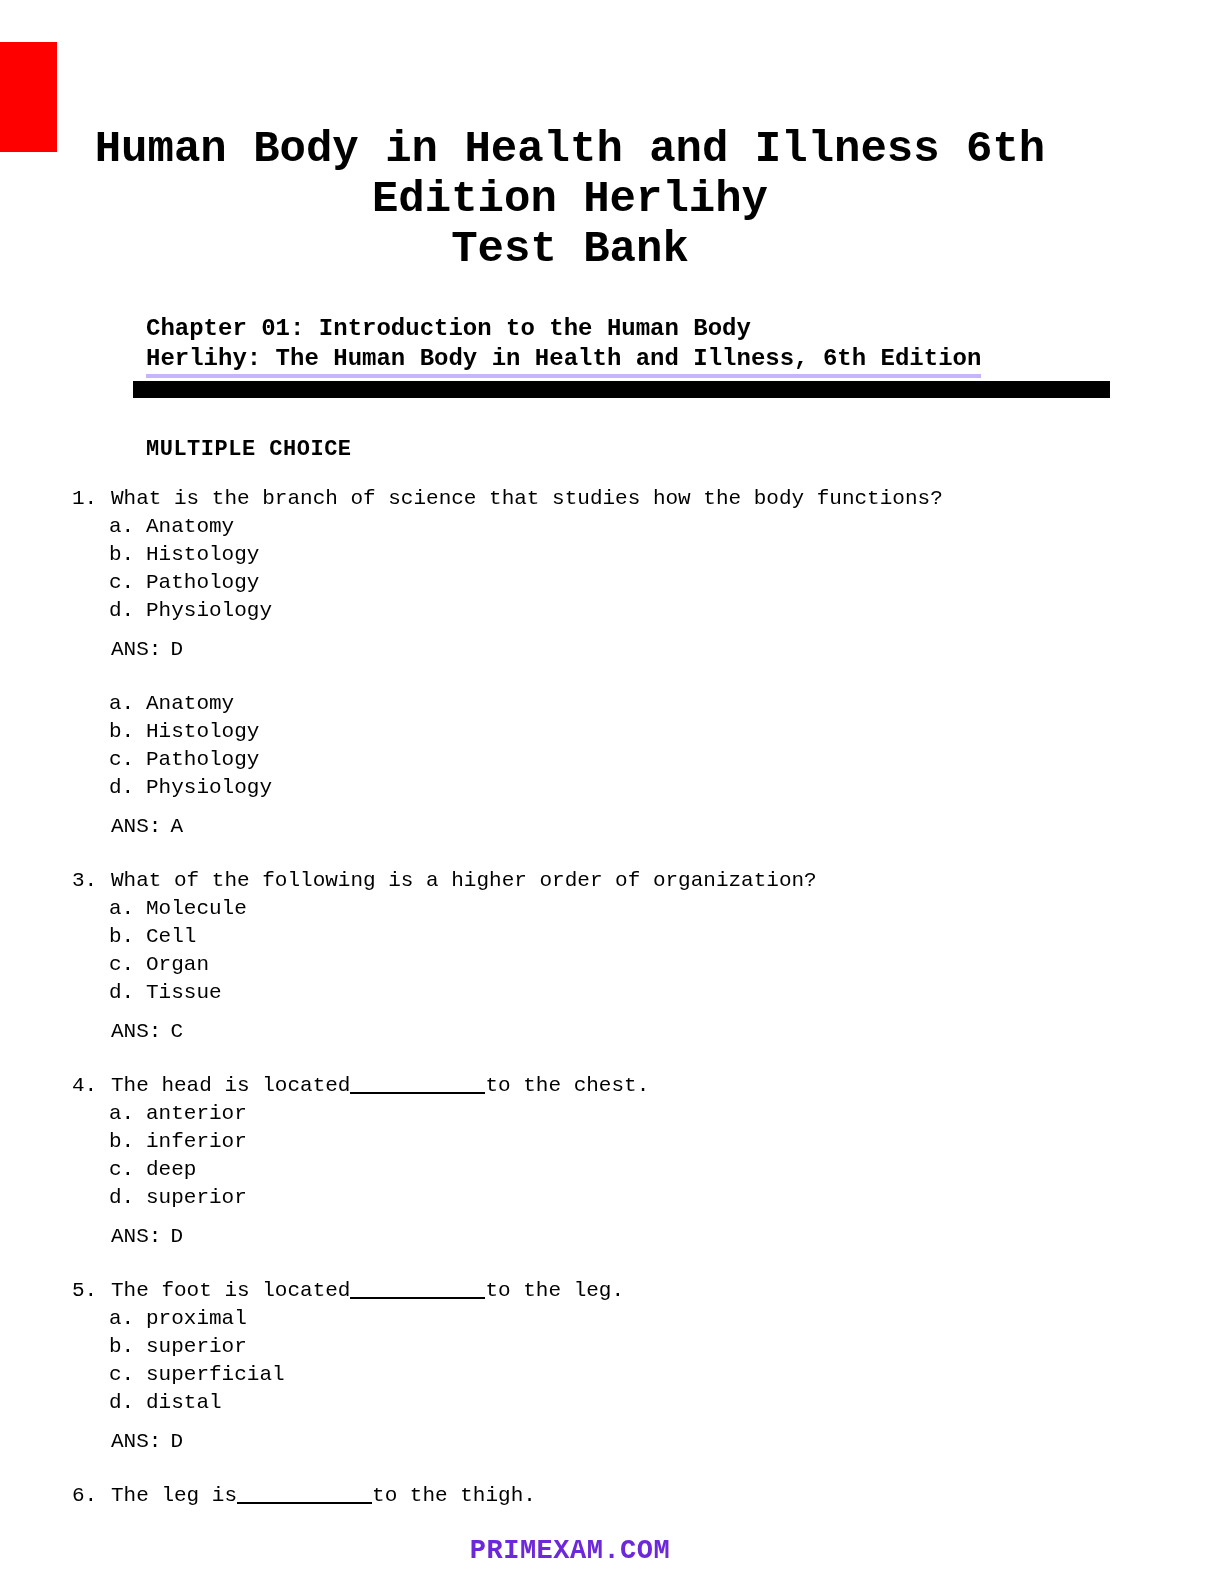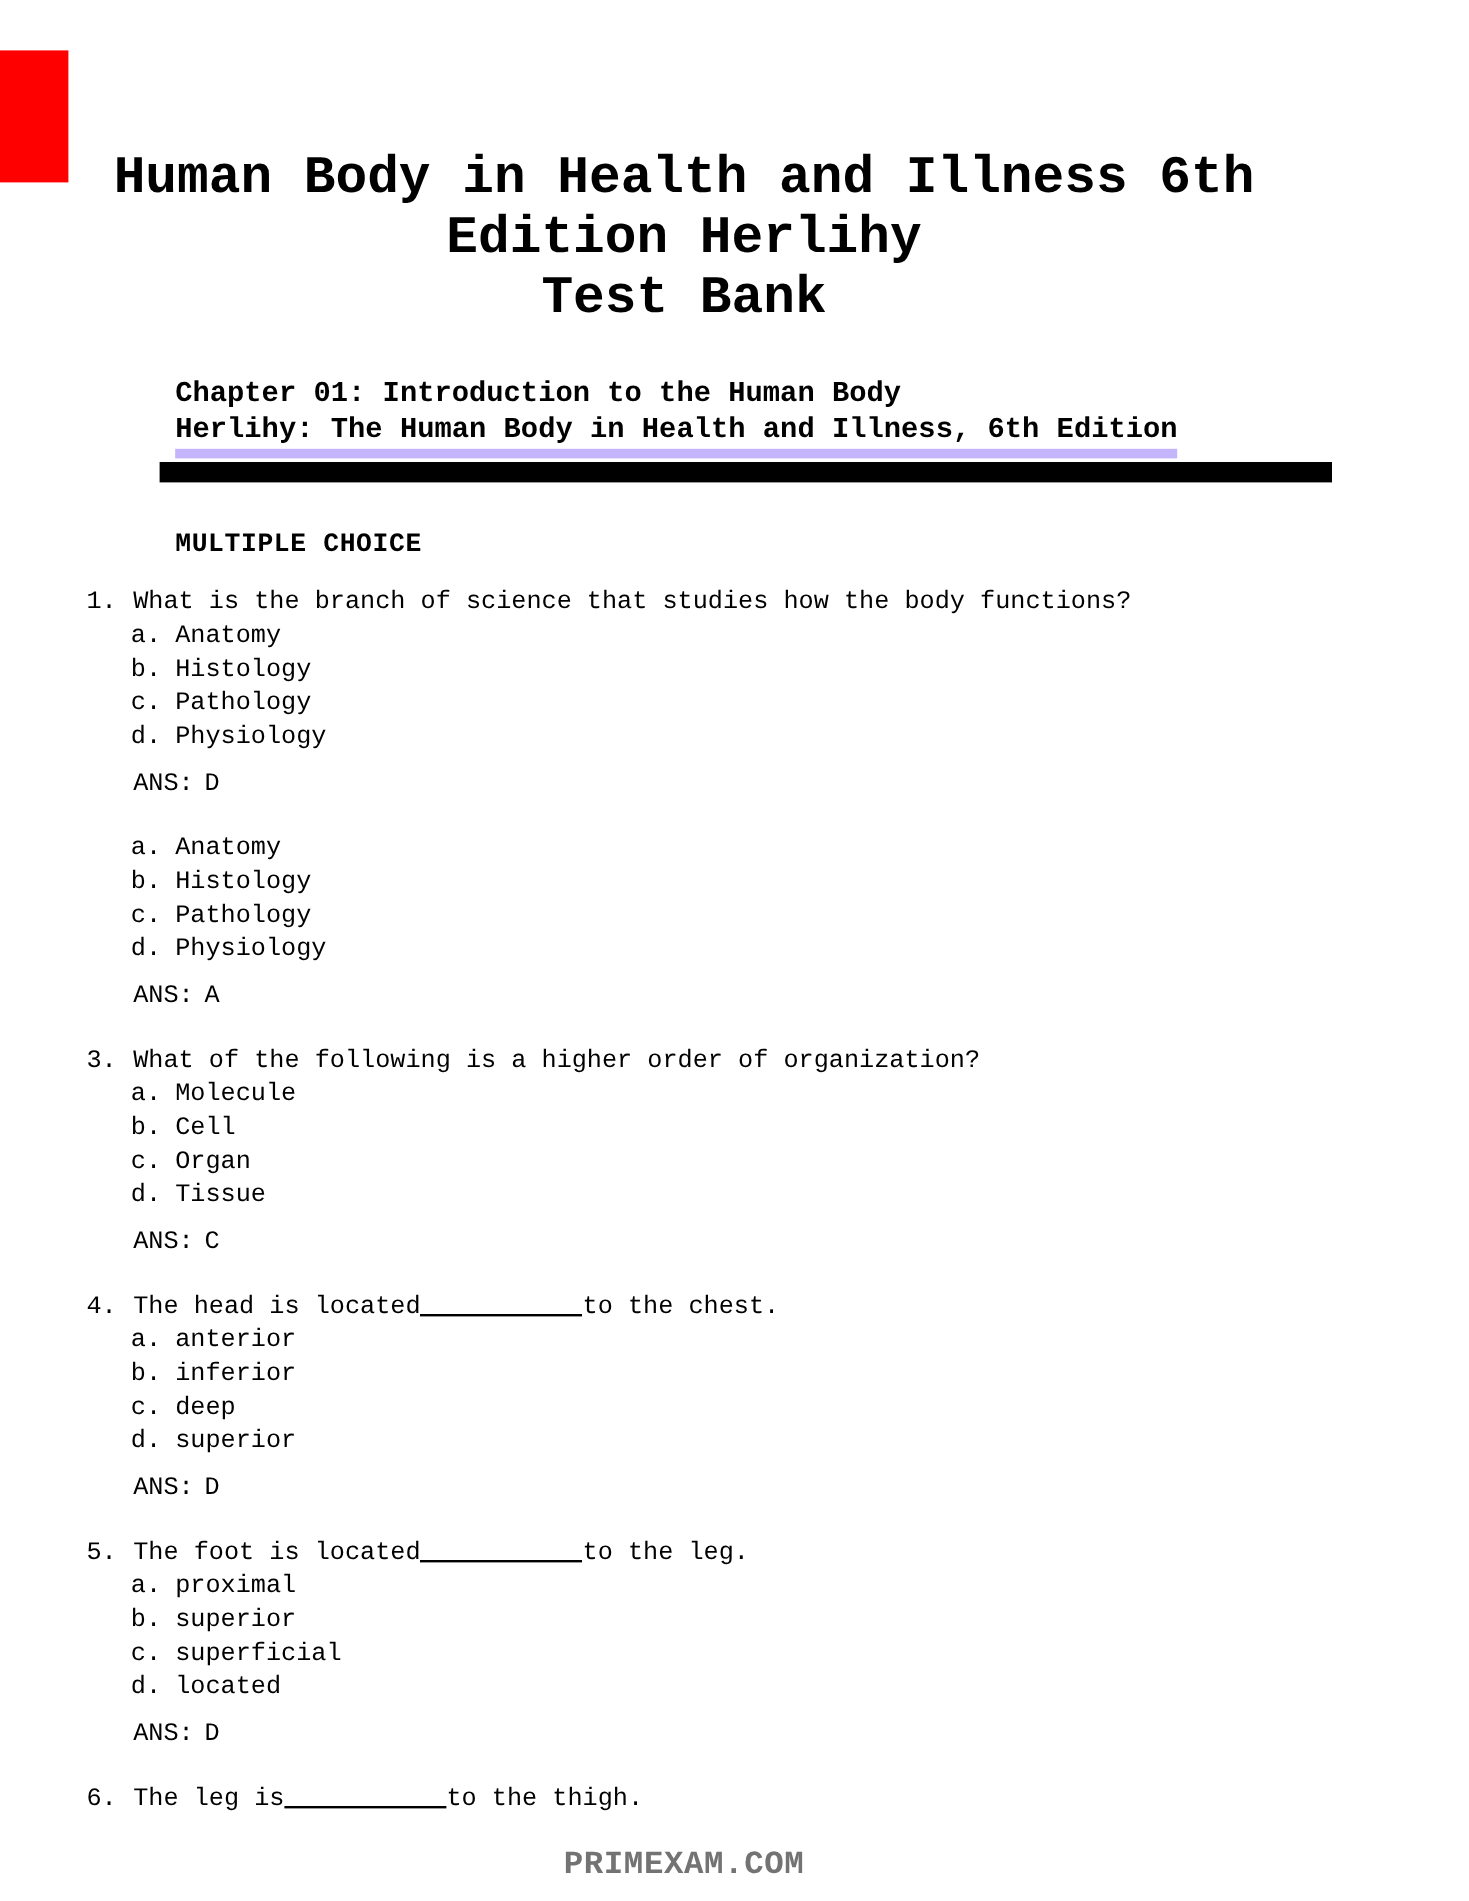--- a/index.html
+++ b/index.html
@@ -23,21 +23,21 @@
     font-size:44px; font-weight:bold;
     line-height:50px;
   }
   .chapter {
     margin:40px 0 0 146px;
     font-size:24px; font-weight:bold;
     line-height:30px;
   }
   .chapter .u {
     display:inline-block;
-    border-bottom:8px solid #c4b5fd;
+    border-bottom:4px solid #c4b5fd;
     padding-bottom:0px;
   }
   .black-bar {
     margin:3px 0 0 133px;
     width:977px; height:17px;
     background:#000000;
   }
   .section-label {
     margin:38px 0 0 146px;
     font-size:22px; font-weight:bold;
@@ -137,27 +137,27 @@
         </div>
     <div class="ans"><span>ANS:</span><span class="ans-letter">D</span></div>
   </div>
 
   <div class="question">
     <div class="stem"><span class="qnum">5.</span><span>The foot is located</span><span class="blank-line"></span><span>to the leg.</span></div>
     <div class="options">
           <div class="option"><span class="olet">a.</span><span>proximal</span></div>
           <div class="option"><span class="olet">b.</span><span>superior</span></div>
           <div class="option"><span class="olet">c.</span><span>superficial</span></div>
-          <div class="option"><span class="olet">d.</span><span>located</span></div>
+          <div class="option"><span class="olet">d.</span><span>distal</span></div>
         </div>
     <div class="ans"><span>ANS:</span><span class="ans-letter">D</span></div>
   </div>
 
   <div class="question">
     <div class="stem"><span class="qnum">6.</span><span>The leg is</span><span class="blank-line"></span><span>to the thigh.</span></div>
     <div class="options"></div>
 
   </div>
 </div>
 
-  <div class="site-footer" style="color: #737373;">PRIMEXAM.COM</div>
+  <div class="site-footer" style="color: #6d28d9;">PRIMEXAM.COM</div>
 
 </div>
 
 </body></html>

